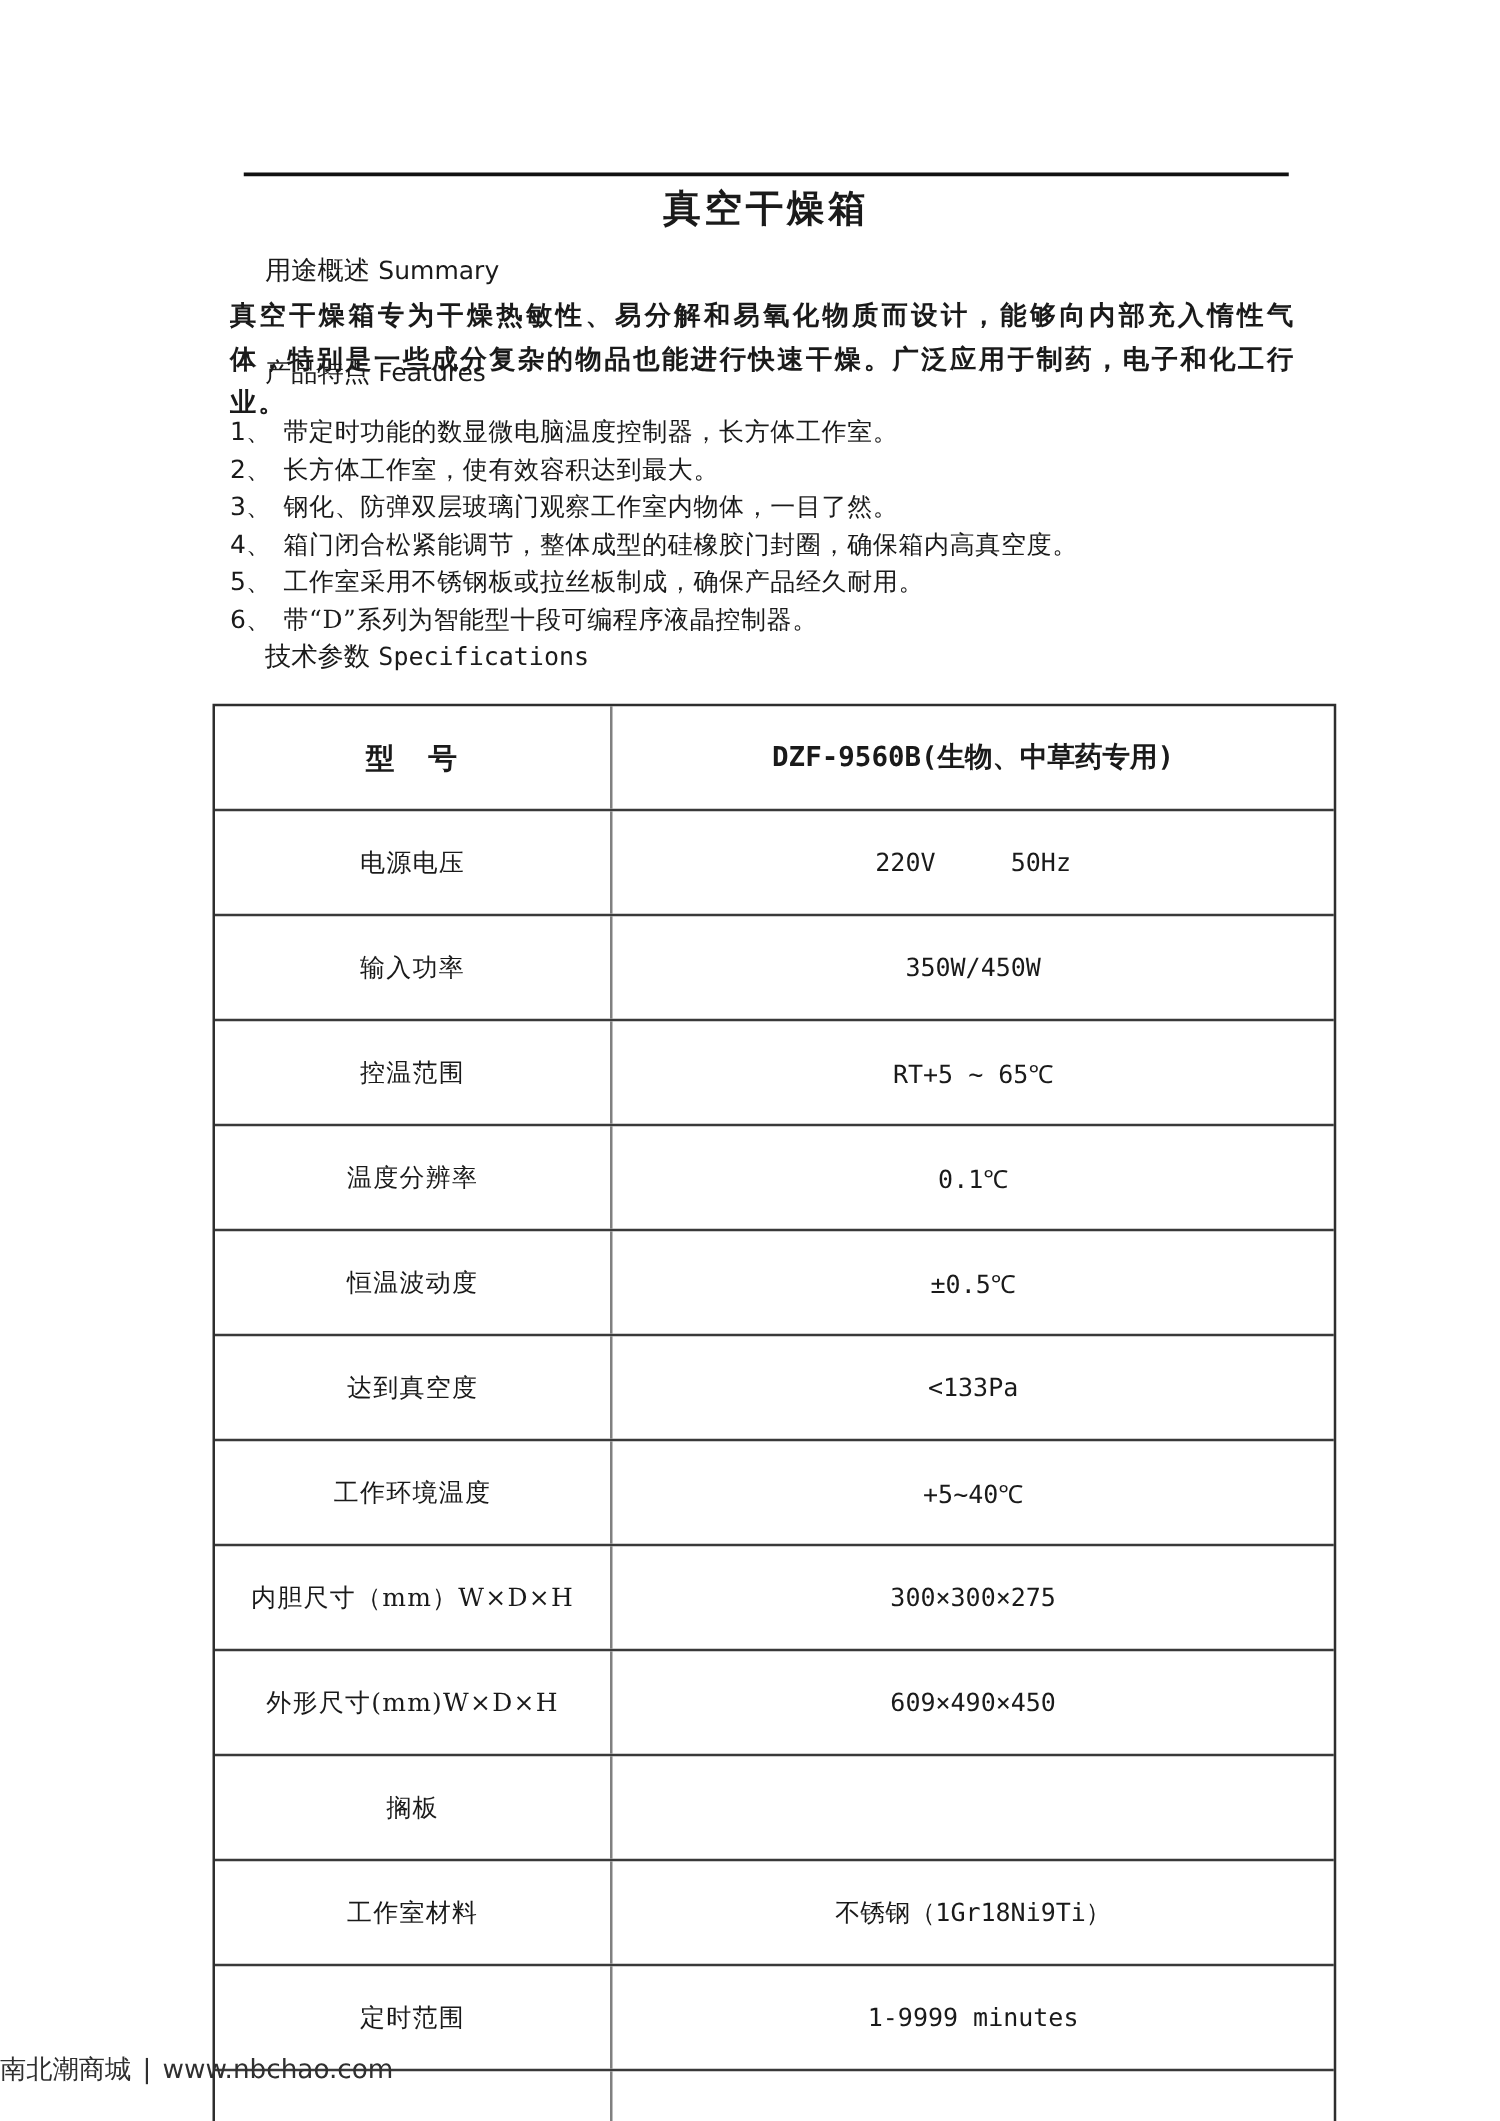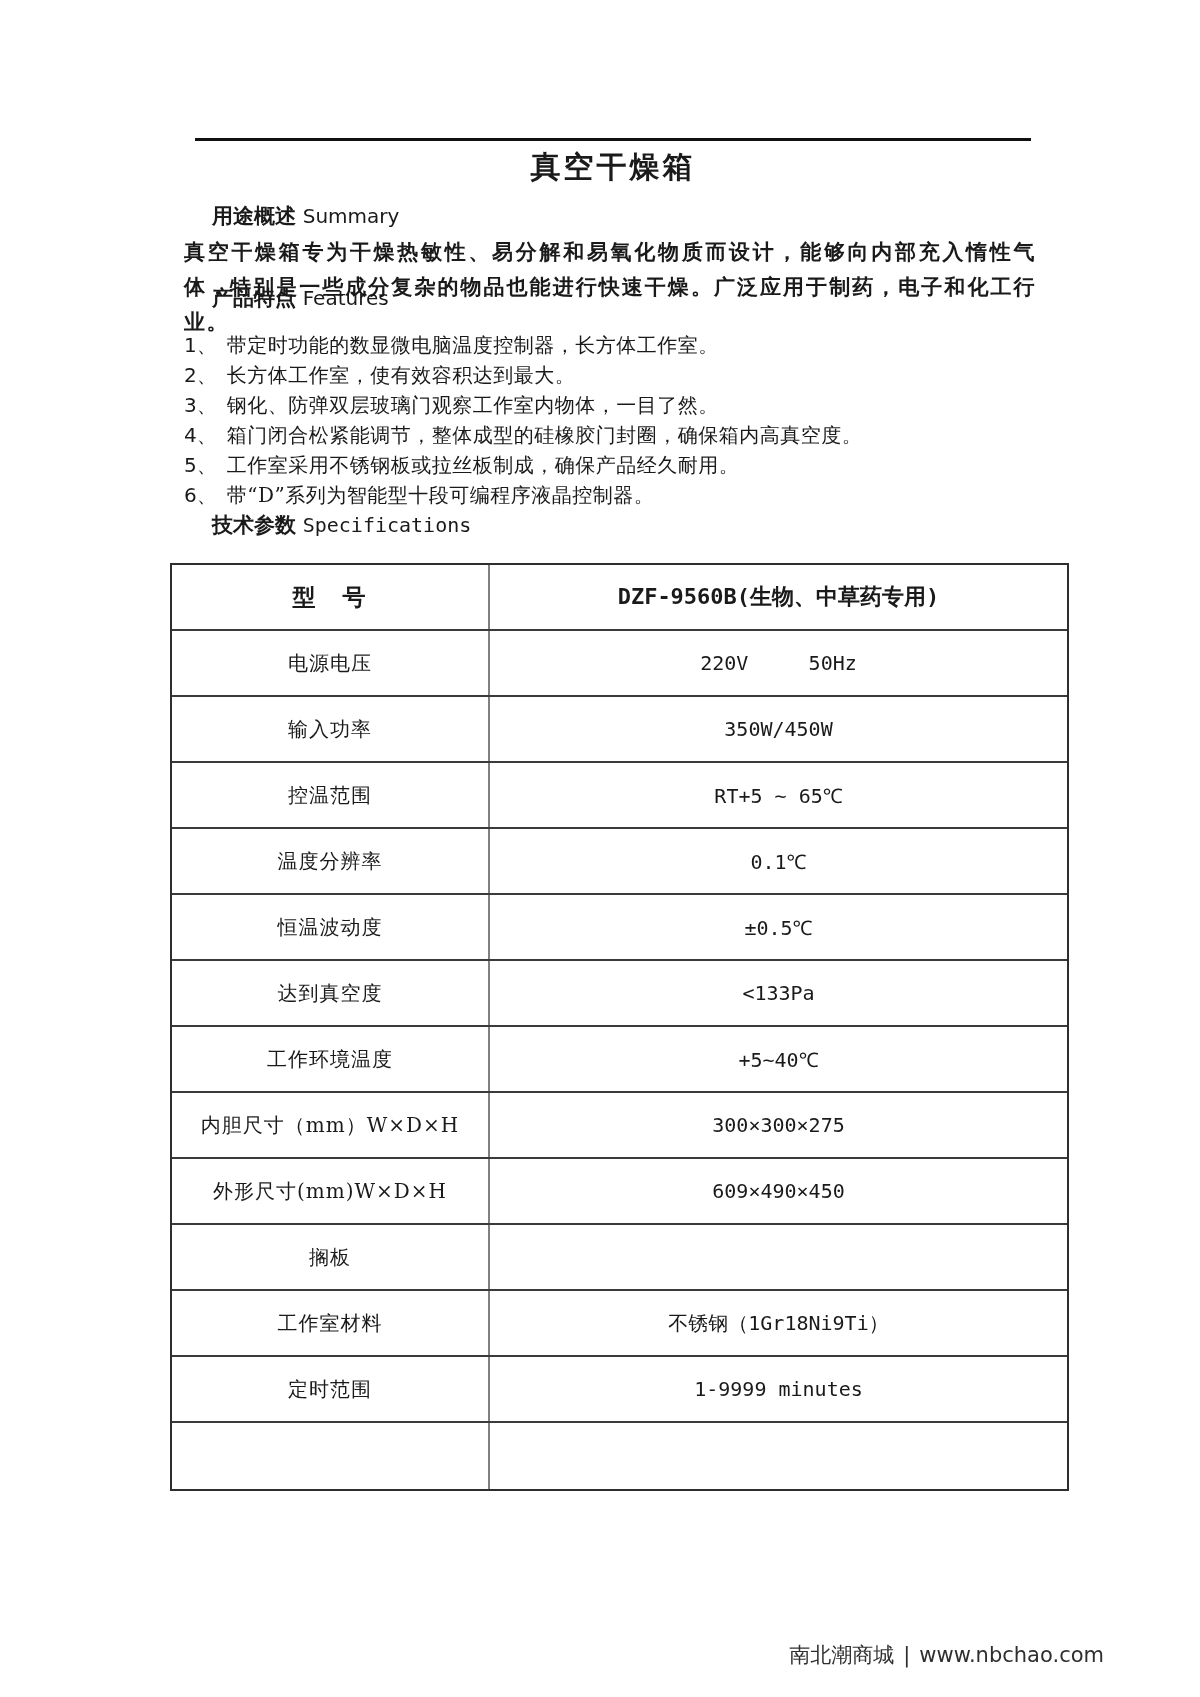--- a/index.html
+++ b/index.html
@@ -19,21 +19,21 @@
   .doc-title{
     position:absolute;left:195px;top:147px;width:836px;
     margin:0;text-align:center;
     font-size:30px;font-weight:bold;letter-spacing:3px;
     font-family:"DejaVu Serif","Liberation Serif",serif;
   }
   .sec-head{
     position:absolute;left:212px;white-space:nowrap;
     font-size:21px;line-height:24px;
   }
-  .sec-head .zh{font-weight:bold;font-family:"DejaVu Serif","Liberation Serif",serif;}
+  .sec-head .zh{font-weight:normal;font-family:"DejaVu Serif","Liberation Serif",serif;}
   .sec-head .en{font-family:"DejaVu Sans","Liberation Sans",sans-serif;font-size:20px;font-weight:normal;}
   .sec-head .en.mono{font-family:"DejaVu Sans Mono","Liberation Mono",monospace;}
   #sec-summary{top:204px;}
   #sec-features{top:286px;}
   #sec-specs{top:513px;}
   .body-para{
     position:absolute;left:184px;top:234px;width:852px;margin:0;
     font-size:21px;line-height:35px;letter-spacing:1.5px;
     text-align:justify;
     font-weight:bold;
@@ -43,42 +43,42 @@
   .feat-item .num{
     font-family:"DejaVu Sans","Liberation Sans",sans-serif;
     margin-right:10px;white-space:pre;
   }
   .feat-item .txt{letter-spacing:0.5px;white-space:nowrap;}
   .spec-table{
     position:absolute;left:170px;top:563px;width:899px;
     border:2px solid #2e2e2e;box-sizing:border-box;background:#ffffff;
   }
   .trow{
-    display:flex;height:66px;box-sizing:border-box;
+    display:flex;height:84px;box-sizing:border-box;
     border-bottom:2px solid #3a3a3a;
   }
   .trow:last-child{border-bottom:none;}
   .cell-label{
     width:318px;box-sizing:border-box;
     border-right:2px solid #808080;
     display:flex;align-items:center;justify-content:center;
     font-size:20px;letter-spacing:1px;
     font-family:"DejaVu Serif","Liberation Serif",serif;
     white-space:pre;
   }
   .cell-value{
     flex:1;display:flex;align-items:center;justify-content:center;
     font-size:20px;white-space:pre;
     font-family:"DejaVu Sans Mono","Liberation Mono",monospace;
   }
   .trow.head .cell-label{font-size:23px;font-weight:bold;letter-spacing:2px;}
   .trow.head .cell-value{font-size:22px;font-weight:bold;}
   .page-footer{
     position:absolute;left:0;top:1641px;width:1104px;
-    text-align:right;color:#2f2f2f;
+    text-align:left;color:#2f2f2f;
     font-family:"DejaVu Sans","Liberation Sans",sans-serif;
     font-size:21px;
   }
   .page-footer .sep{margin:0 9px;color:#2f2f2f;}
 </style>
 </head>
 <body>
 
 <div class="page">
 

